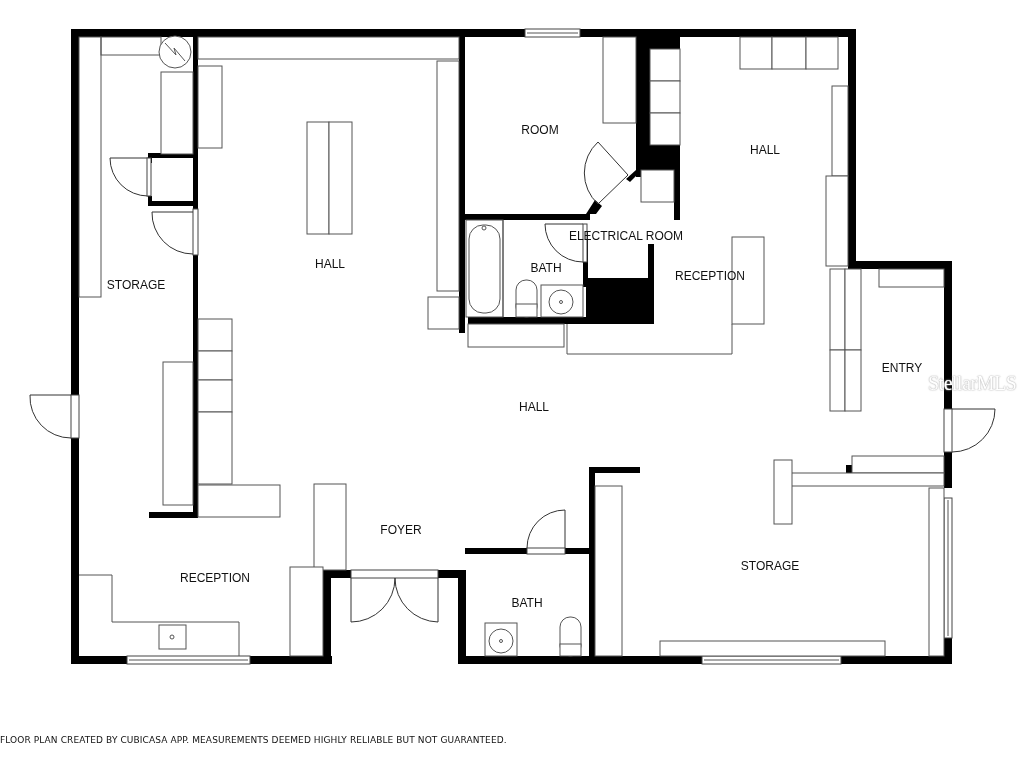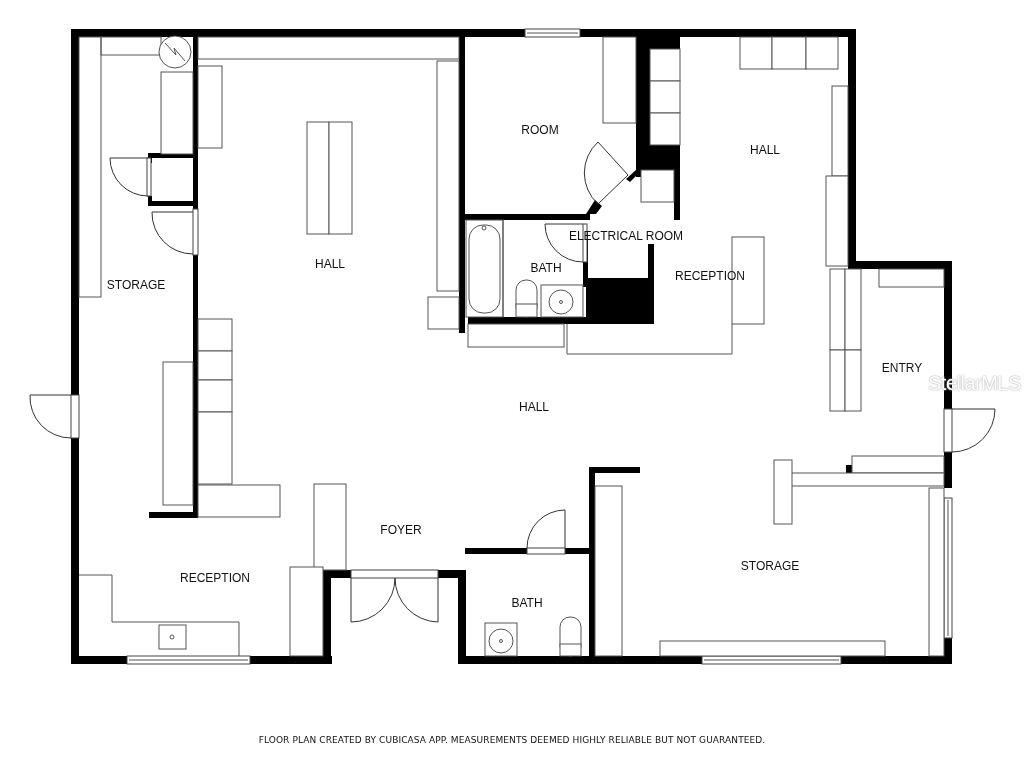--- a/index.html
+++ b/index.html
@@ -4,22 +4,22 @@
 <style>
   html, body { margin: 0; padding: 0; background: #ffffff; }
   body { width: 1024px; height: 768px; position: relative; overflow: hidden; font-family: "Liberation Sans", sans-serif; }
   #plan { position: absolute; left: 0; top: 0; width: 1024px; height: 768px; }
   .wall { fill: #000000; }
   .fx { fill: #ffffff; stroke: #555555; stroke-width: 1; }
   .fxl { fill: none; stroke: #555555; stroke-width: 1; }
   .door { fill: none; stroke: #333333; stroke-width: 1; }
   .win { fill: #ffffff; stroke: #444444; stroke-width: 1; }
   .room-label { font-family: "Liberation Sans", sans-serif; font-size: 12px; fill: #111111; text-anchor: middle; dominant-baseline: middle; }
-  .footer { position: absolute; left: 0; width: 1024px; top: 735px; text-align: center; font-family: "DejaVu Sans", sans-serif; font-size: 9px; color: #111; letter-spacing: 0.1px; }
-  .watermark { position: absolute; left: 928px; top: 372px; font-family: Liberation Sans, sans-serif; font-size: 20px; color: #ffffff; text-shadow: 0 0 2px #bbbbbb, 0 0 1px #999; letter-spacing: -0.5px; }
+  .footer { position: absolute; left: 0; width: 1024px; top: 735px; font-family: "DejaVu Sans", sans-serif; font-size: 9px; color: #111; letter-spacing: 0.1px; }
+  .watermark { position: absolute; left: 928px; top: 372px; font-family: Liberation Serif, serif; font-size: 20px; color: #ffffff; text-shadow: 0 0 2px #bbbbbb, 0 0 1px #999; letter-spacing: -0.5px; }
 </style>
 </head>
 <body>
 
 <svg id="plan" viewBox="0 0 1024 768" xmlns="http://www.w3.org/2000/svg">
 
   <g>
 
     <rect class="wall" x="71" y="29" width="454" height="8"></rect>
 

